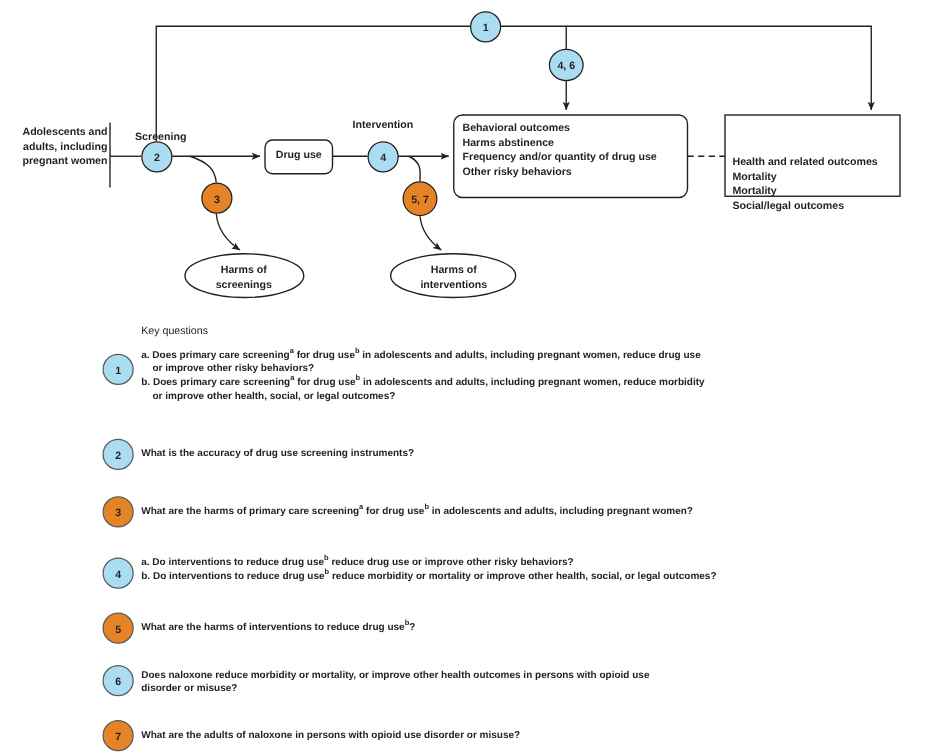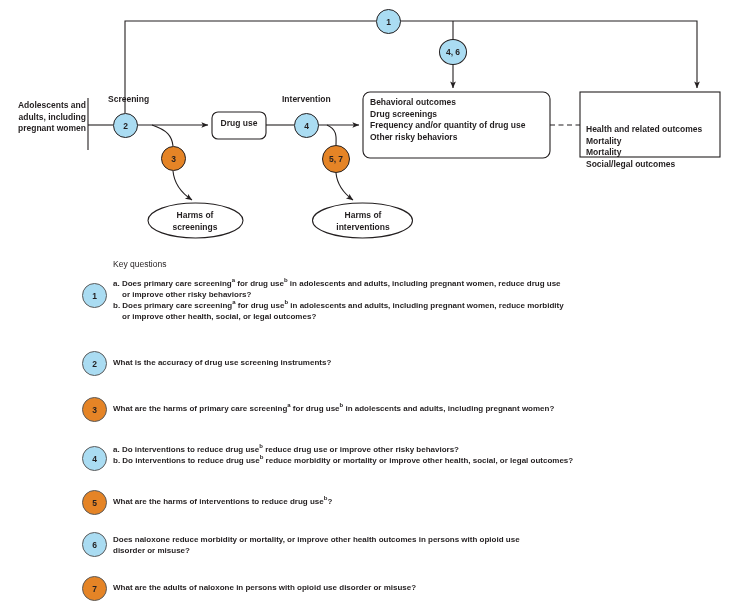--- a/index.html
+++ b/index.html
@@ -208,28 +208,28 @@
 
     <ellipse cx="362.5" cy="220.5" rx="50" ry="17.5" fill="#ffffff" stroke="#231f20" stroke-width="1.1"></ellipse>
   </svg>
 
   <div class="node-label" id="population-label">
     <span>Adolescents and</span><br>
     <span>adults, including</span><br>
     <span>pregnant women</span>
   </div>
 
-  <div class="stage-caption" style="left:108px; top:94px;">Screening</div>
+  <div class="stage-caption" style="left:108px; top:104px;">Screening</div>
   <div class="stage-caption" style="left:282px; top:94px;">Intervention</div>
 
   <div class="node-label" id="drug-use-label">Drug use</div>
 
   <div class="node-label" id="behavioral-box-text">
     <span>Behavioral outcomes</span><br>
-    <span>Drug screenings</span><br>
+    <span>Harms abstinence</span><br>
     <span>Frequency and/or quantity of drug use</span><br>
     <span>Other risky behaviors</span>
   </div>
 
   <div class="node-label" id="health-box-text">
     <span>Health and related outcomes</span><br>
     <span>Mortality</span><br>
     <span>Mortality</span><br>
     <span>Social/legal outcomes</span>
   </div>

